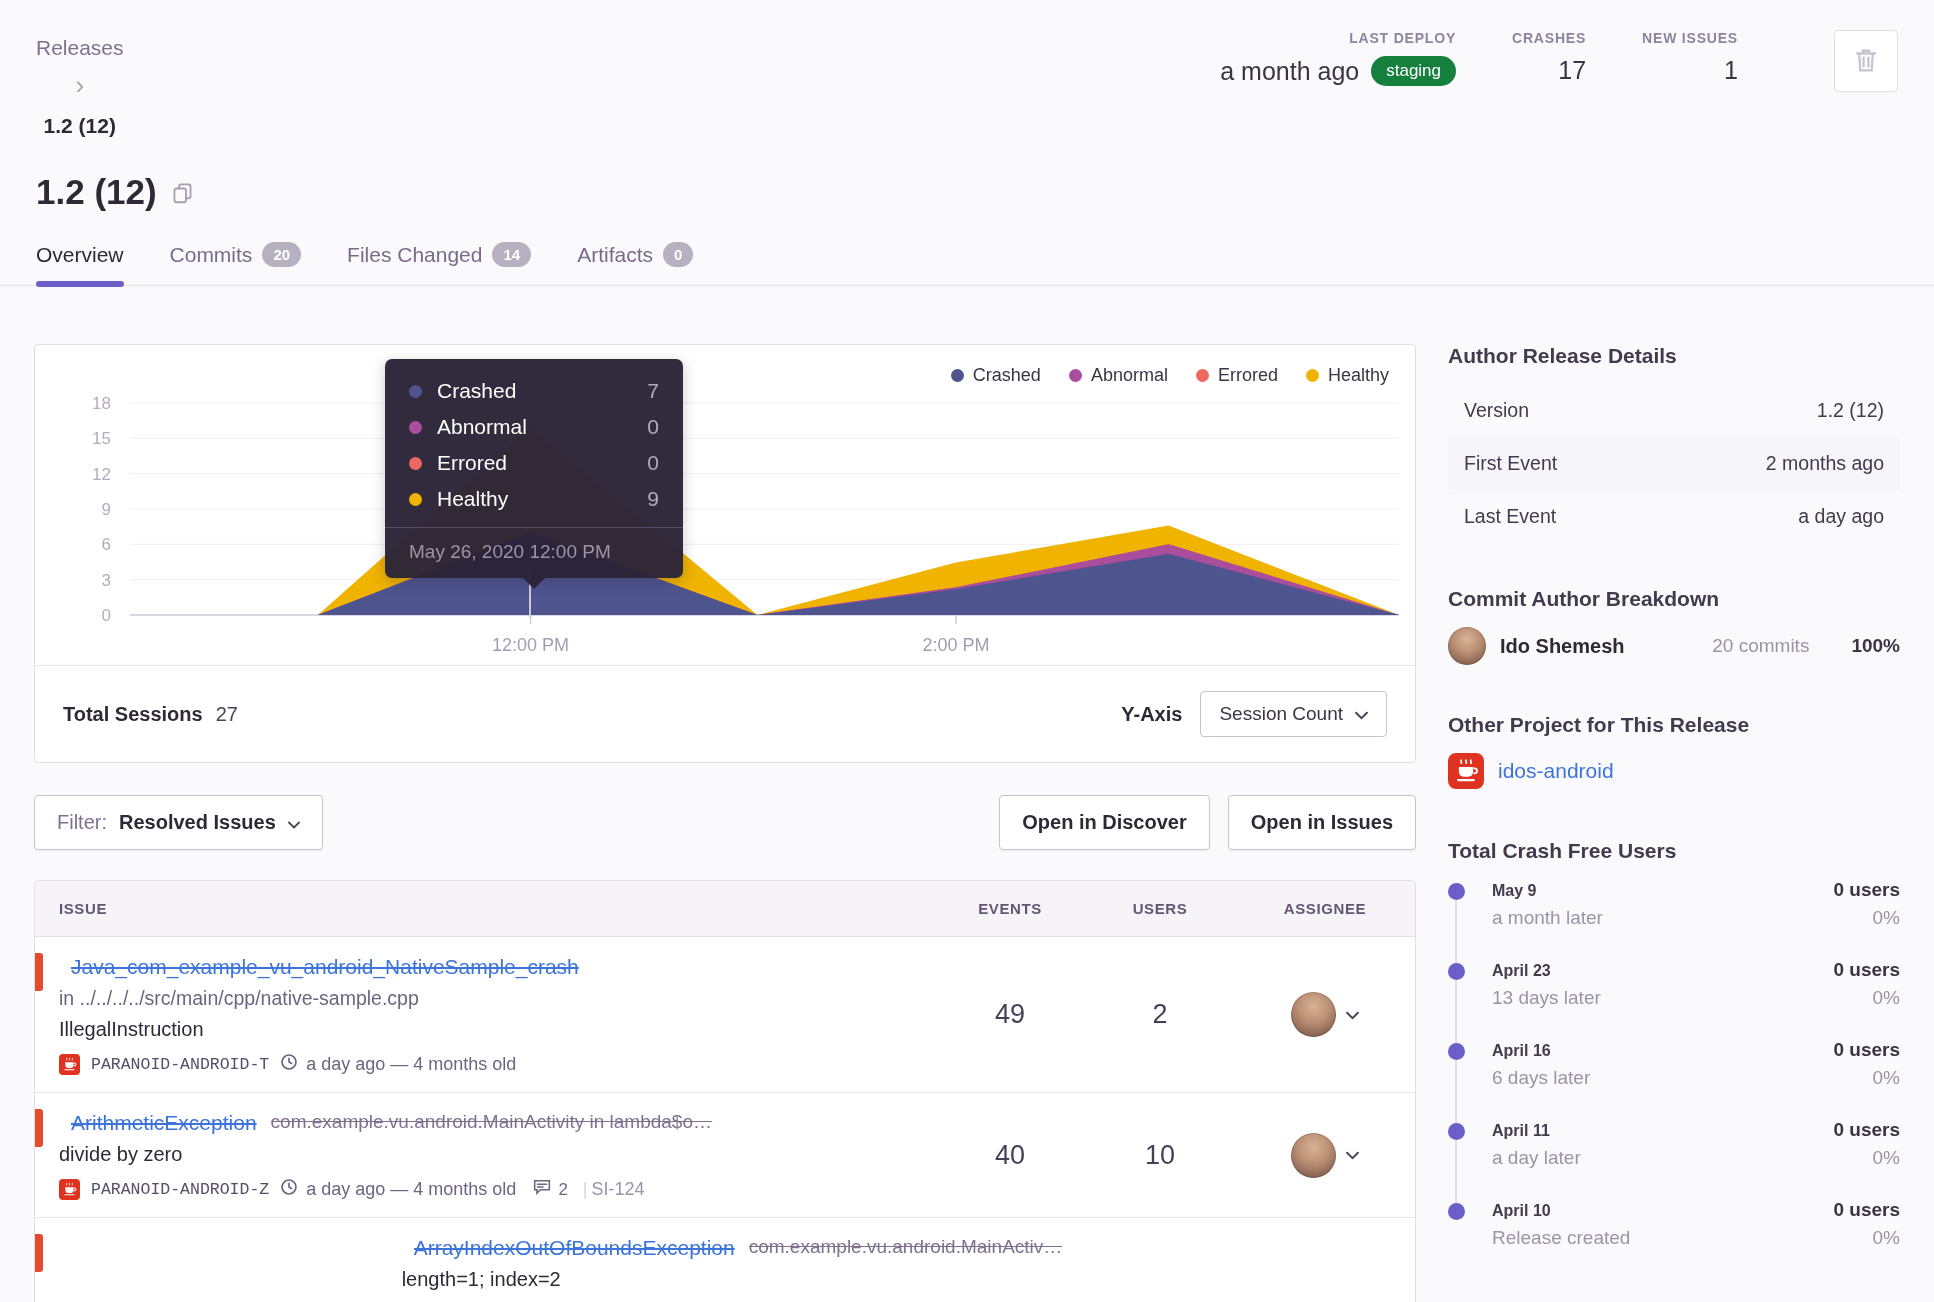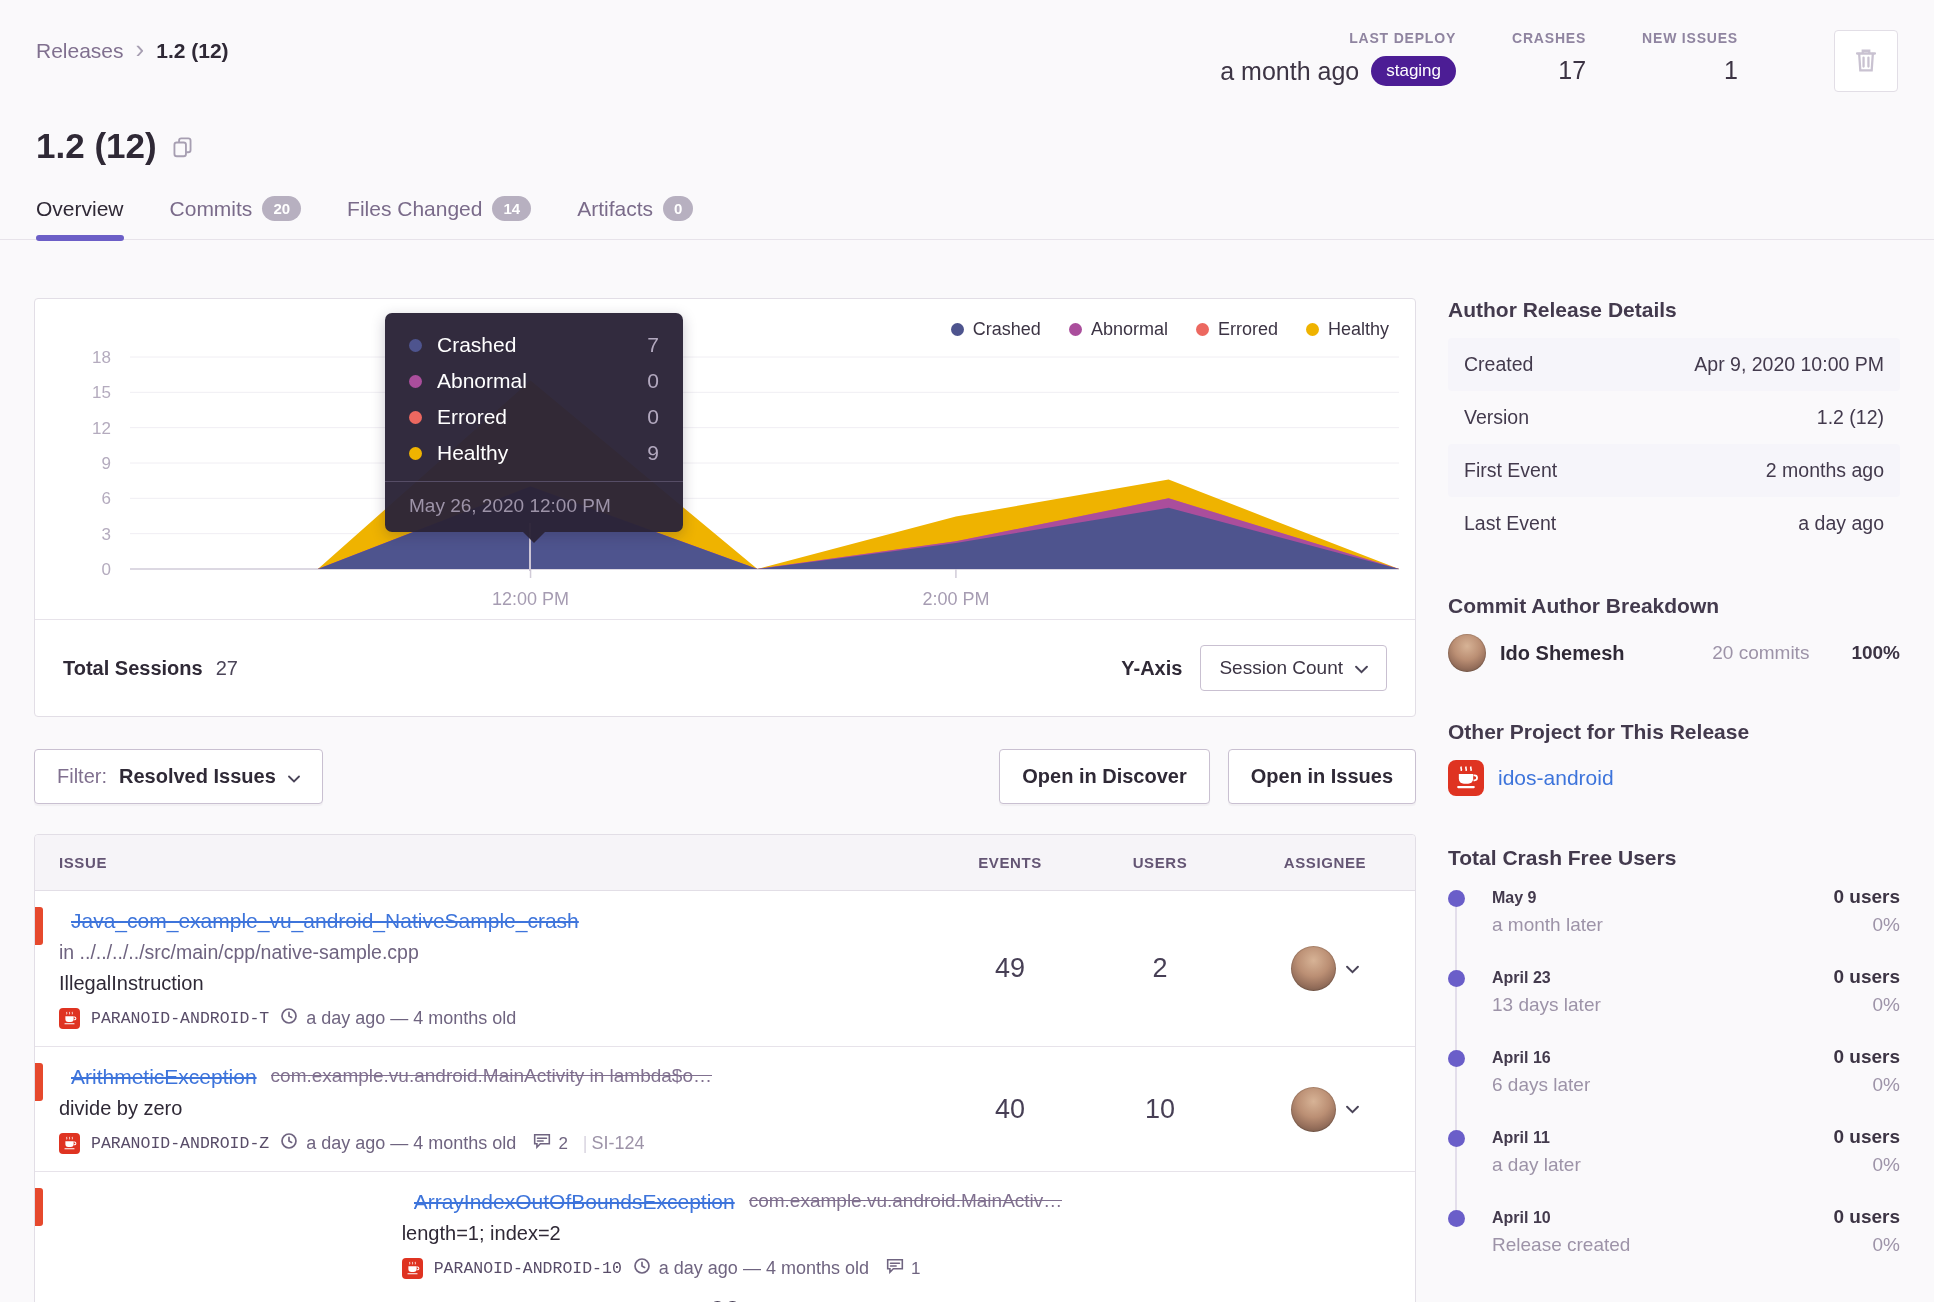--- a/index.html
+++ b/index.html
@@ -2,29 +2,29 @@
 <html><head>
 <meta charset="utf-8">
 <style>
   * { margin:0; padding:0; box-sizing:border-box; }
   html,body { width:1934px; height:1302px; overflow:hidden; background:#faf9fb;
               font-family:"Liberation Sans", sans-serif; color:#2f2936; }
 
   
   .page-header { padding:30px 36px 0 36px; border-bottom:1px solid #e7e3ea; background:#faf9fb; }
   .header-top { display:flex; align-items:flex-start; }
-  .breadcrumb { display:flex; align-items:center; gap:12px; font-size:21px; padding-top:6px; }
+  .breadcrumb { display:flex; align-items:center; gap:12px; font-size:21px; padding-top:6px;flex-direction:column; }
   .crumb-parent { color:#80708f; cursor:pointer; }
   .crumb-sep { color:#a79fb2; font-size:26px; line-height:1; padding-bottom:4px;}
   .crumb-current { color:#2f2936; font-weight:700; }
   .header-stats { margin-left:auto; display:flex; align-items:flex-start; gap:56px; }
   .stat { display:flex; flex-direction:column; align-items:flex-end; gap:10px; }
   .stat-label { font-size:14px; font-weight:700; letter-spacing:.8px; color:#8f84a0; }
   .stat-value { font-size:25px; color:#3c3444; display:flex; align-items:center; gap:12px; }
-  .env-badge { background:#4c1d95; color:#fff; font-size:17px; padding:5px 15px; border-radius:18px; }
+  .env-badge { background:#15803d; color:#fff; font-size:17px; padding:5px 15px; border-radius:18px; }
   .trash-btn { margin-left:40px; width:64px; height:62px; background:#fff; border:1px solid #e2dee6;
                border-radius:4px; display:flex; align-items:center; justify-content:center; cursor:pointer; }
   .page-title-row { margin-top:34px; display:flex; align-items:center; gap:14px; }
   .page-title { font-size:35px; font-weight:600; color:#2f2936; }
   .copy-btn { cursor:pointer; display:flex; }
   .tabs { margin-top:30px; display:flex; gap:46px;align-items:center; }
   .tab { font-size:21px; color:#7a6b8a; padding-bottom:18px; position:relative; cursor:pointer;
          display:flex; align-items:center; gap:10px; }
   .tab.active { color:#2f2936; }
   .tab.active::after { content:''; position:absolute; left:0; right:0; bottom:-2px; height:6px;
@@ -464,24 +464,20 @@
               </svg>
           </span>
         </span>
       </div>
     </section>
   </div>
 
   <aside class="col-right">
     <h2 class="side-heading">Author Release Details</h2>
     <div class="details-table">
-      <div class="detail-row alt">
-        <span>Created</span>
-        <span>Apr 9, 2020 10:00 PM</span>
-      </div>
       <div class="detail-row">
         <span>Version</span>
         <span>1.2 (12)</span>
       </div>
       <div class="detail-row alt">
         <span>First Event</span>
         <span>2 months ago</span>
       </div>
       <div class="detail-row">
         <span>Last Event</span>

